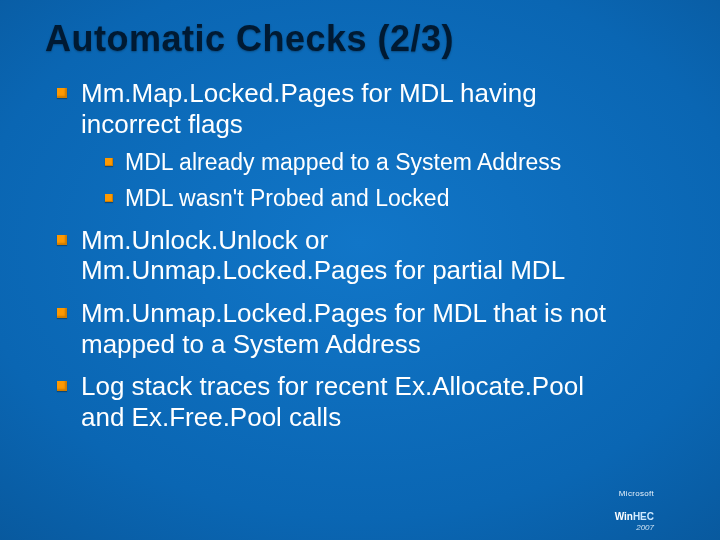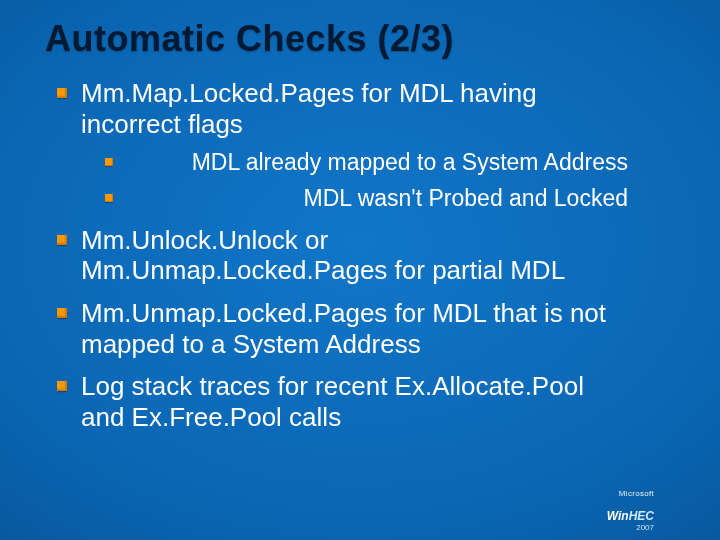--- a/index.html
+++ b/index.html
@@ -50,21 +50,20 @@
     top: 10px;
     width: 10px;
     height: 10px;
     background: #ff9900;
     box-shadow: inset -2px -2px 2px rgba(0,0,0,.2), 0 1px 1px rgba(0,0,0,.3);
   }
   ul.level2 {
     list-style: none;
     margin: 10px 0 4px 0;
     padding: 0 0 0 24px;
-    text-align: right;
   }
   ul.level2 > li {
     position: relative;
     padding-left: 20px;
     margin: 0 0 8px 0;
     font-size: 23px;
     line-height: 1.2;
     font-family: Arial, sans-serif;
   }
   ul.level2 > li::before {
@@ -87,38 +86,38 @@
   }
   .footer-logo .ms {
     font-size: 8px;
     color: #e8f2fb;
     letter-spacing: 0.3px;
     display: block;
     margin-bottom: 9px;
     font-family: "Segoe UI", Arial, sans-serif;
   }
   .footer-logo .winhec {
-    font-size: 12px;
+    font-size: 10px;
     font-weight: 700;
-    font-style: italic;
     color: #ffffff;
     display: inline-block;
     font-family: "Segoe UI", Arial, sans-serif;
   }
   .footer-logo .win {
     color: #ffffff;
   }
   .footer-logo .hec {
     color: #cfe9ff;
   }
   .footer-logo .year {
     font-size: 8px;
     color: #cfe4f5;
     display: block;
     margin-top: 1px;
+    font-style: italic;
     font-family: "Segoe UI", Arial, sans-serif;
   }
 </style>
 </head>
 <body>
 
 <div class="slide">
   <h1 class="title">Automatic Checks (2/3)</h1>
 
   <ul class="level1">

